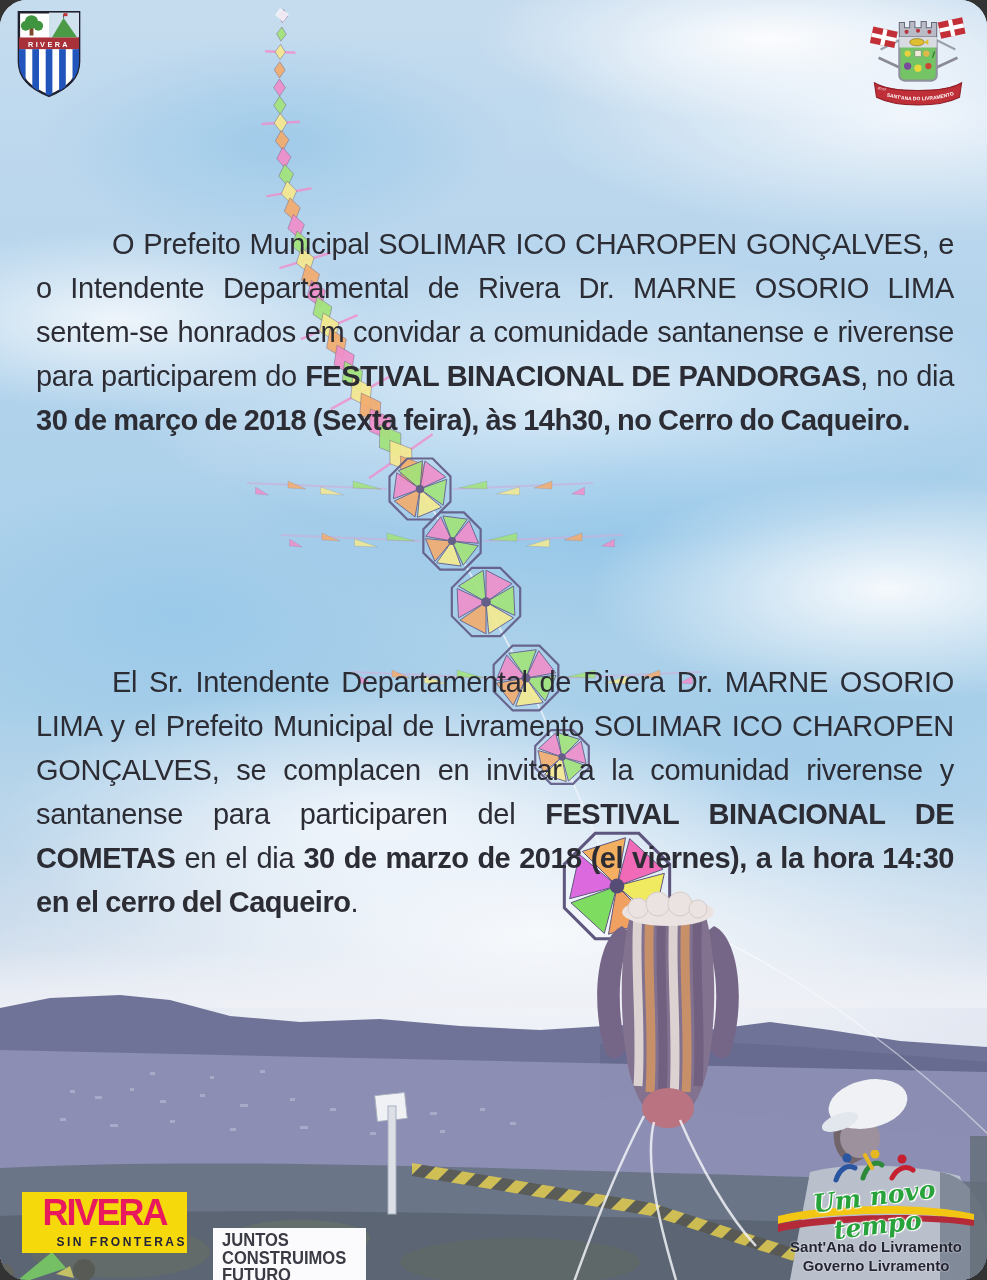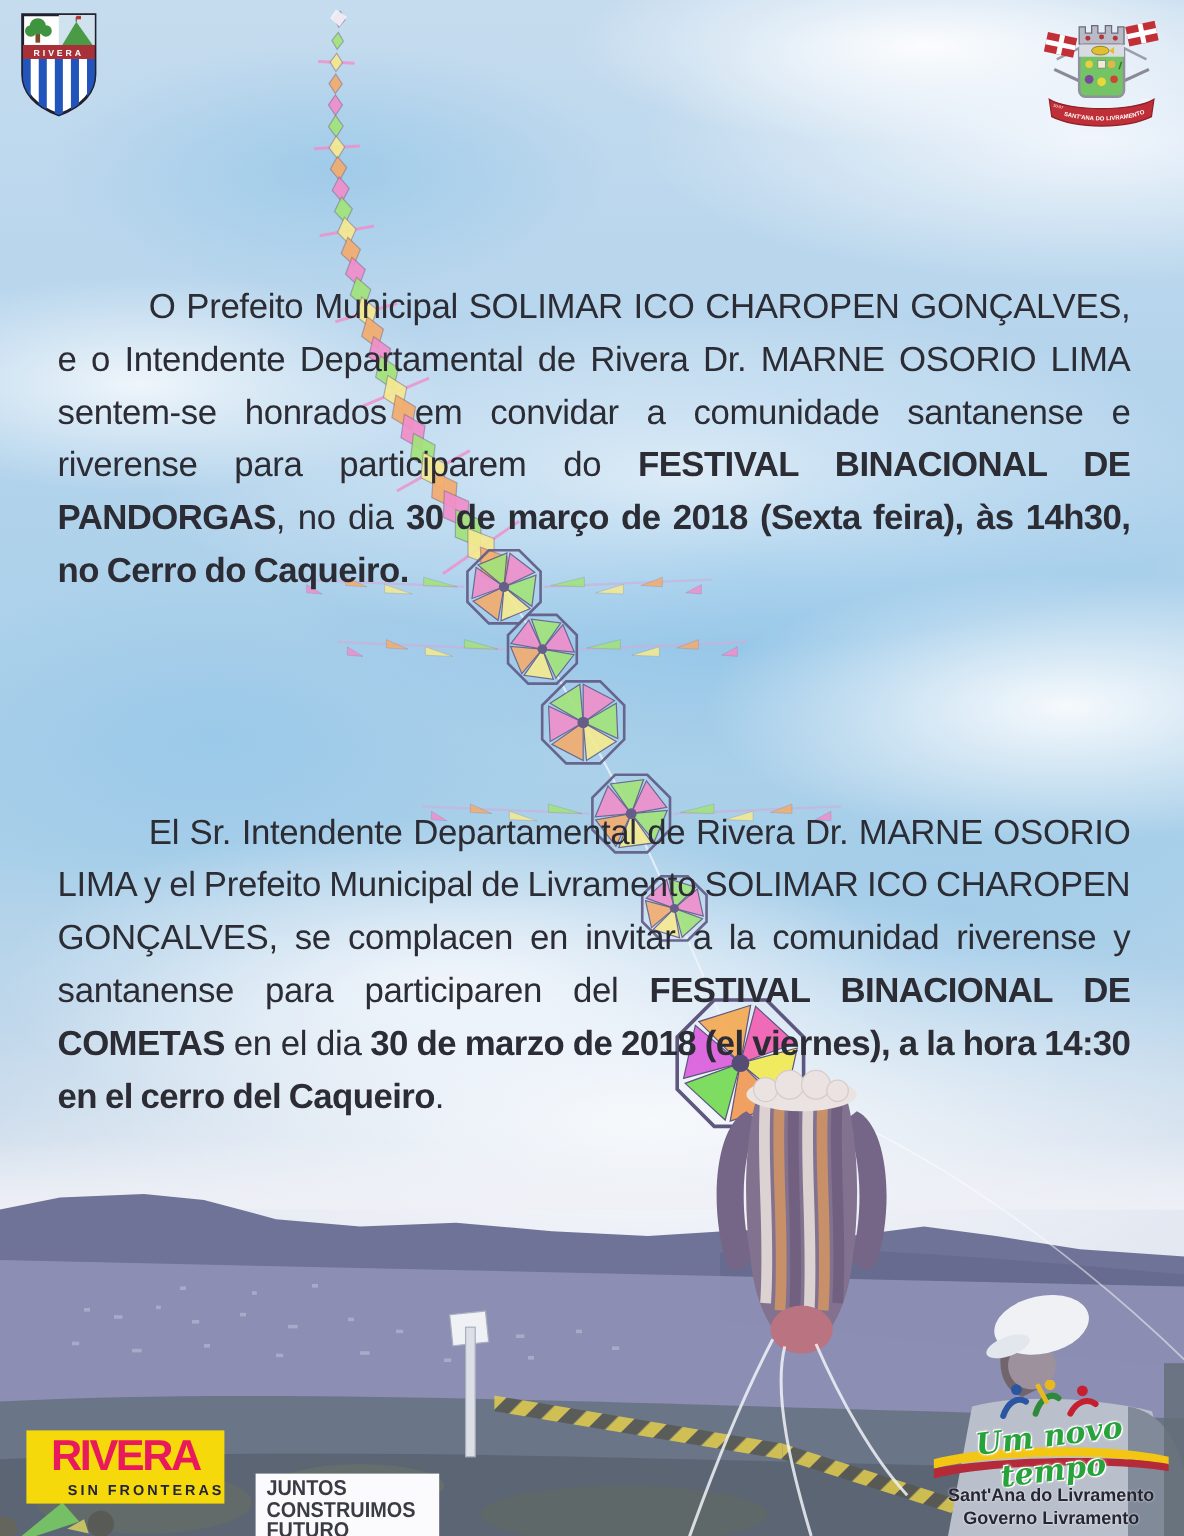--- a/index.html
+++ b/index.html
@@ -1,37 +1,37 @@
 <!DOCTYPE html>
 <html><head>
 <meta charset="utf-8">
 <title>Convite</title>
 <style>
   html,body{margin:0;padding:0;background:#333;}
   .poster{position:relative;width:987px;height:1280px;overflow:hidden;
-          font-family:"Liberation Sans",sans-serif;background:#ffffff;}
+          font-family:"Liberation Sans",sans-serif;background:#ffffff;border-radius:27px;}
   
   .sky{position:absolute;inset:0;
     background:
       radial-gradient(ellipse 420px 120px at 78% 3%, rgba(255,255,255,.95), transparent 70%),
       radial-gradient(ellipse 520px 170px at 92% 9%, rgba(250,252,255,.85), transparent 72%),
       radial-gradient(ellipse 360px 130px at 12% 25%, rgba(255,255,255,.8), transparent 70%),
       radial-gradient(ellipse 620px 200px at 58% 31%, rgba(248,250,253,.7), transparent 72%),
       radial-gradient(ellipse 430px 160px at 90% 46%, rgba(255,255,255,.9), transparent 70%),
       radial-gradient(ellipse 520px 190px at 38% 64%, rgba(250,251,254,.8), transparent 72%),
       radial-gradient(ellipse 760px 260px at 55% 73%, rgba(255,255,255,.85), transparent 75%),
       radial-gradient(ellipse 340px 150px at 28% 11%, rgba(110,180,225,.5), transparent 70%),
       radial-gradient(ellipse 560px 240px at 63% 37%, rgba(92,172,224,.6), transparent 72%),
       radial-gradient(ellipse 420px 210px at 18% 48%, rgba(118,184,228,.5), transparent 70%),
       radial-gradient(ellipse 500px 200px at 80% 62%, rgba(118,184,228,.4), transparent 70%),
       linear-gradient(#bdd7ec 0%, #a6cde9 28%, #9cc9e6 55%, #c3d7e9 72%, #dde3ee 79%, #e8eaf1 100%);}
   .scene{position:absolute;left:0;top:0;}
   .wash{position:absolute;inset:0;background:rgba(245,248,252,.15);pointer-events:none;}
   
-  .para{position:absolute;left:33px;right:30px;margin:15px;color:#2c2c34;
+  .para{position:absolute;left:33px;right:30px;margin:3px;color:#2c2c34;
         font-size:29px;line-height:44px;text-align:justify;text-indent:76px;
         word-spacing:-1px;letter-spacing:-0.3px;}
   .para b{letter-spacing:-0.5px;}
   .pt{top:219px;}
   .es{top:657px;}
   
   .crest{position:absolute;}
   .crest-left{left:15px;top:8px;width:68px;height:92px;}
   .crest-right{left:870px;top:10px;width:96px;height:108px;}
   

